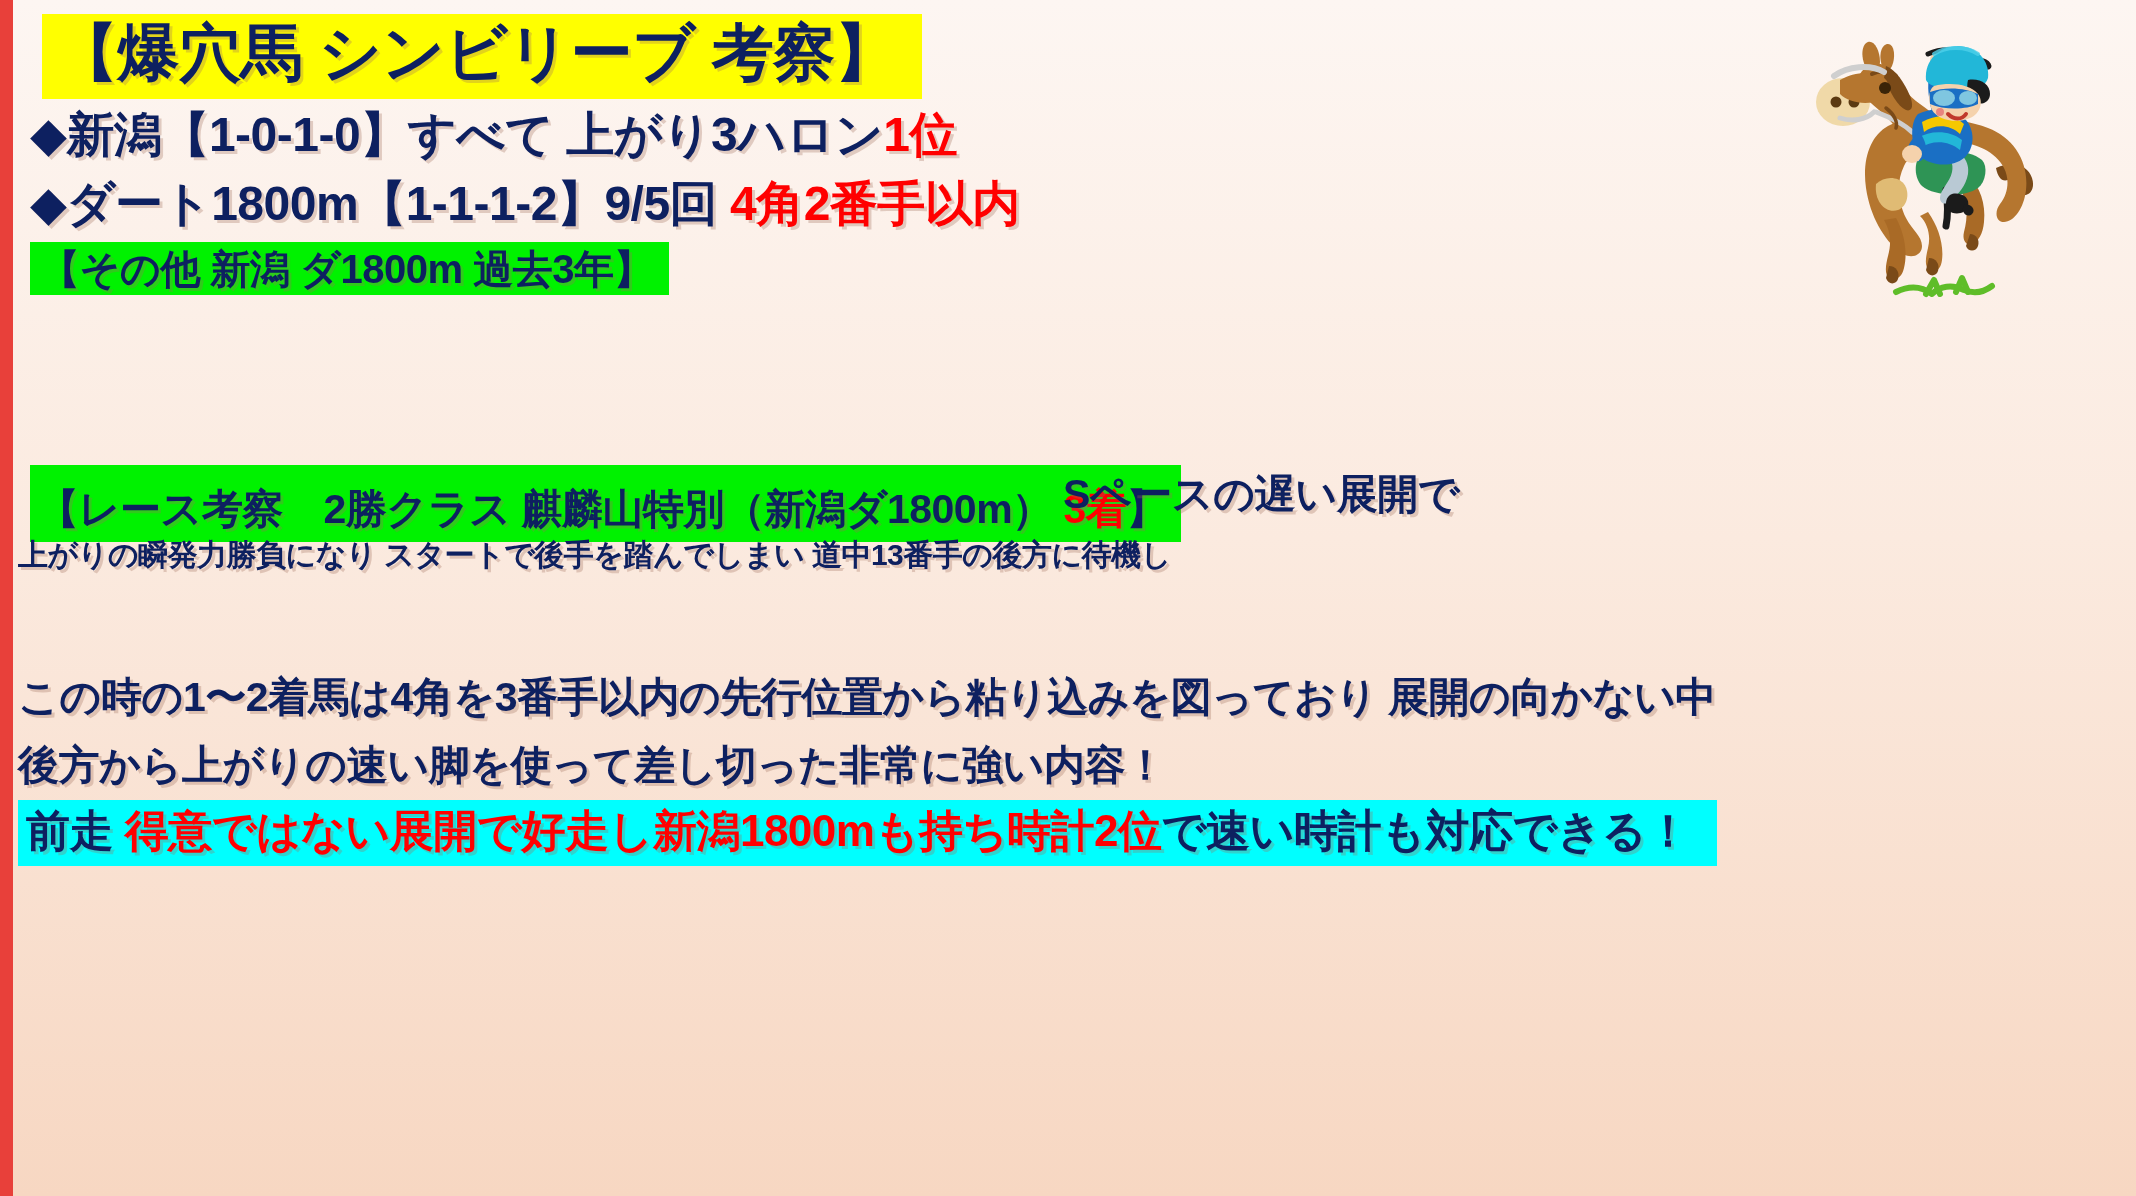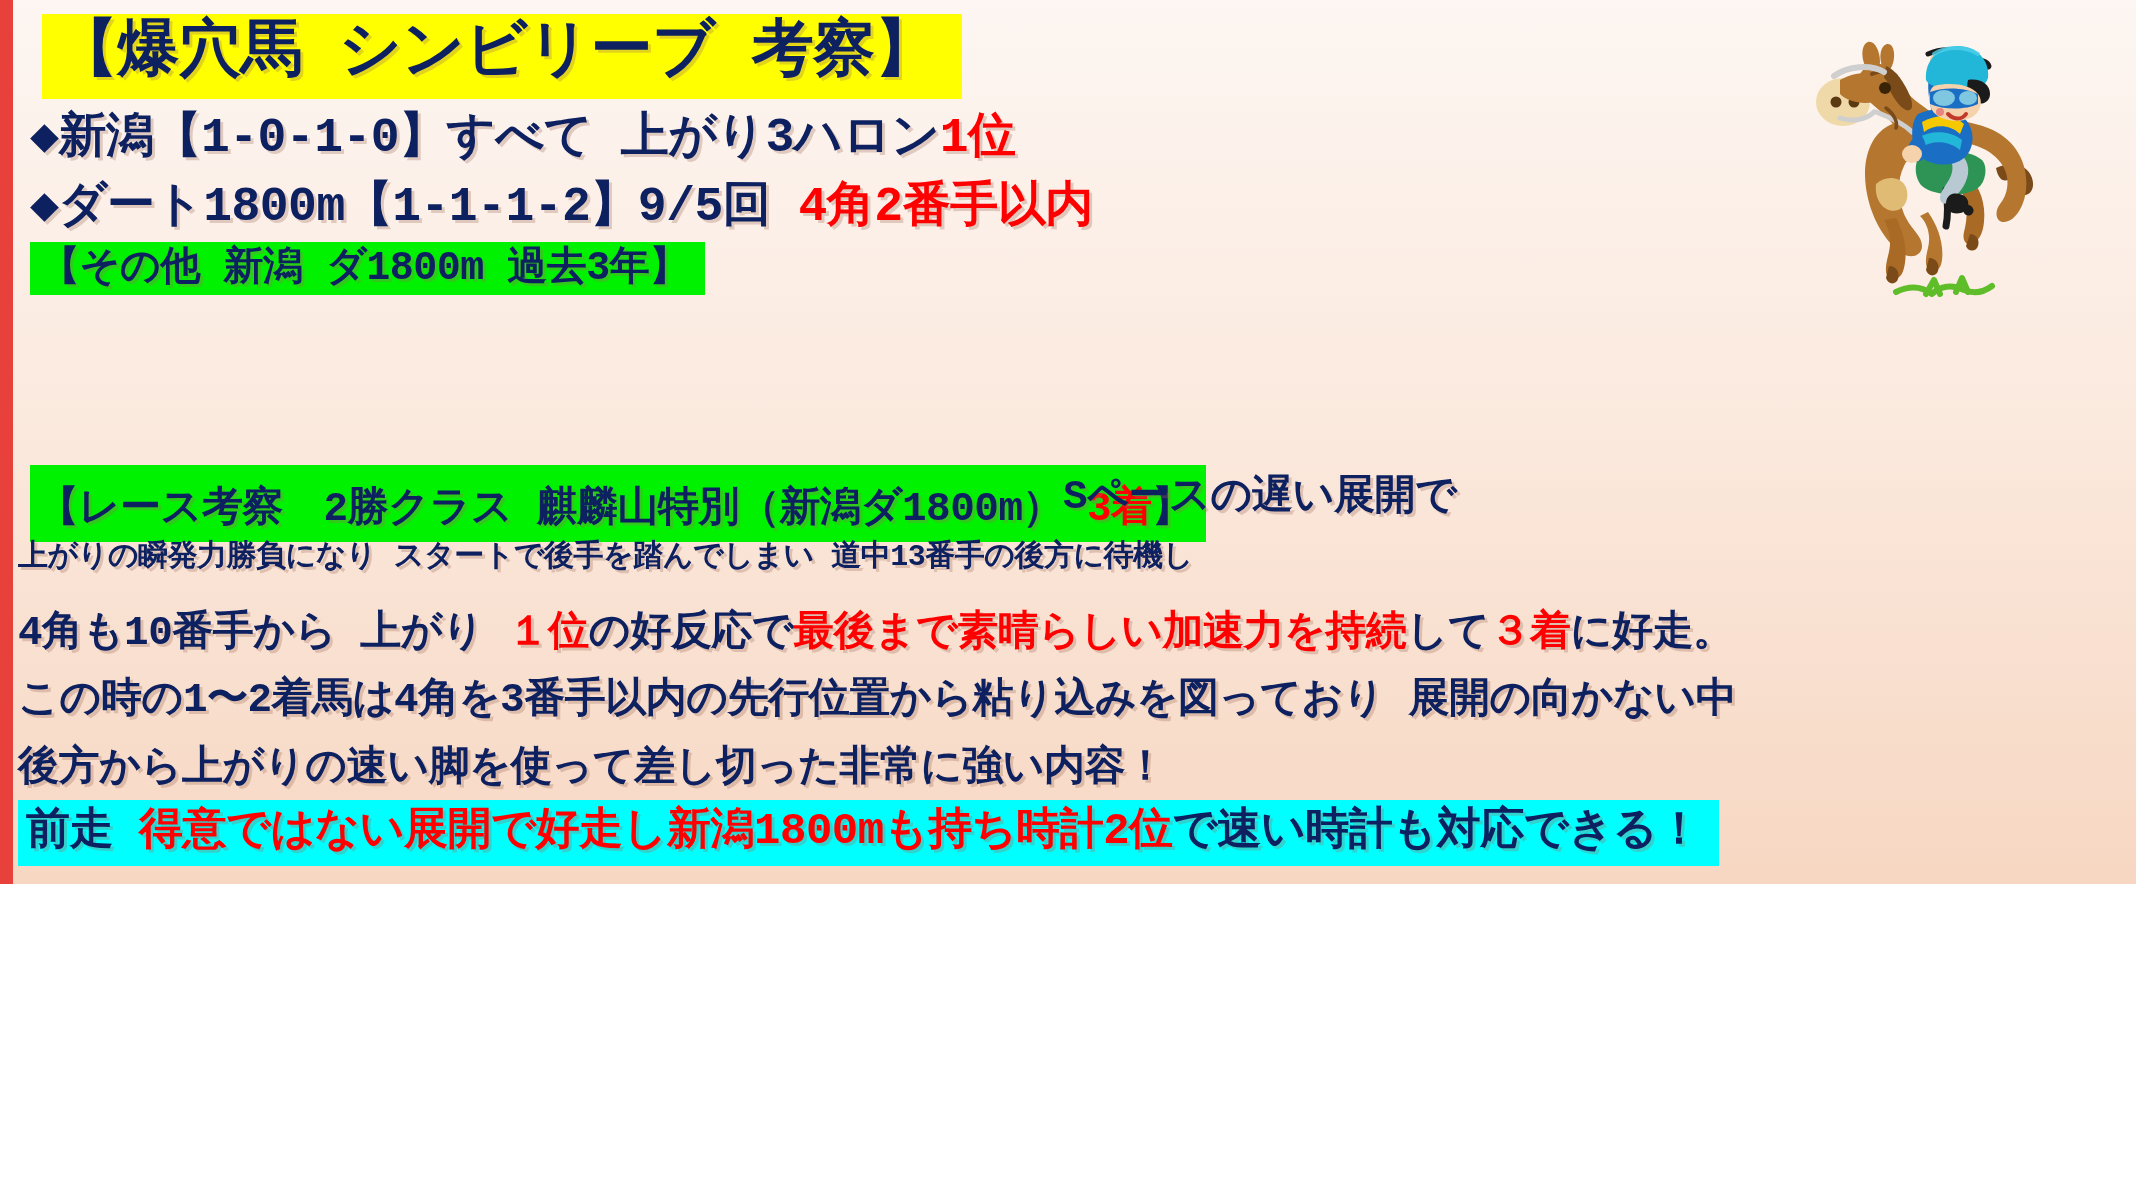--- a/index.html
+++ b/index.html
@@ -4,25 +4,24 @@
 <style>
   html,body{margin:0;padding:0;}
   body{
     width:2136px;height:1196px;
     font-family:"Liberation Sans","DejaVu Sans",sans-serif;
     background:#ffffff;
     overflow:hidden;
   }
   #slide{
     position:relative;
-    width:2136px;height:884px;
+    width:2136px;height:1196px;
     background:linear-gradient(180deg,#fdf6f2 0%,#fbeadf 45%,#f7d7c2 100%);
     box-sizing:border-box;
     overflow:hidden;
-    font-family:Liberation Mono, monospace;
   }
   
   #left-stripe{
     position:absolute;left:0;top:0;width:13px;height:100%;
     background:#e8403a;
   }
   .txt{
     position:absolute;
     white-space:nowrap;
     font-weight:bold;
@@ -56,21 +55,21 @@
   }
   #race-tail{left:1063px;top:467px;font-size:41px;}
 
   #body1{left:18px;top:535px;font-size:30px;}
   #body2{left:18px;top:603px;font-size:41px;}
   #body3{left:18px;top:670px;font-size:41px;}
   #body4{left:18px;top:738px;font-size:41px;}
 
   #conc{
     left:18px;top:800px;font-size:44px;
-    padding:7px 18px 11px 8px;line-height:1.1;
+    padding:7px 27px 11px 8px;line-height:1.1;
   }
 
   
   #horse-illustration{
     position:absolute;left:1800px;top:8px;
     width:300px;height:300px;
   }
   #horse-illustration svg{display:block;width:300px;height:300px;}
 </style>
 </head>
@@ -94,23 +93,20 @@
 
 
 
   <div id="hdr-race" class="txt hl-green">
     <span>【レース考察　2勝クラス 麒麟山特別（新潟ダ1800m）</span>&nbsp;<span class="red">3着</span><span>】</span>
   </div>
   <div id="race-tail" class="txt">Sペースの遅い展開で</div>
 
   <div id="body1" class="txt">上がりの瞬発力勝負になり スタートで後手を踏んでしまい 道中13番手の後方に待機し</div>
 
-  <div id="body2" class="txt">
-    <span>4角も10番手から 上がり</span>&nbsp;<span class="red">１位</span><span>の好反応で</span><span class="red">最後まで素晴らしい加速力を持続</span><span>して</span><span class="red">３着</span><span>に好走。</span>
-  </div>
 
   <div id="body3" class="txt">この時の1〜2着馬は4角を3番手以内の先行位置から粘り込みを図っており 展開の向かない中</div>
 
   <div id="body4" class="txt">後方から上がりの速い脚を使って差し切った非常に強い内容！</div>
 
   <div id="conc" class="txt hl-cyan">
     <span>前走</span>&nbsp;<span class="red">得意ではない展開で好走し新潟1800mも持ち時計2位</span><span>で速い時計も対応できる！</span>
   </div>
 
   <div id="horse-illustration">

